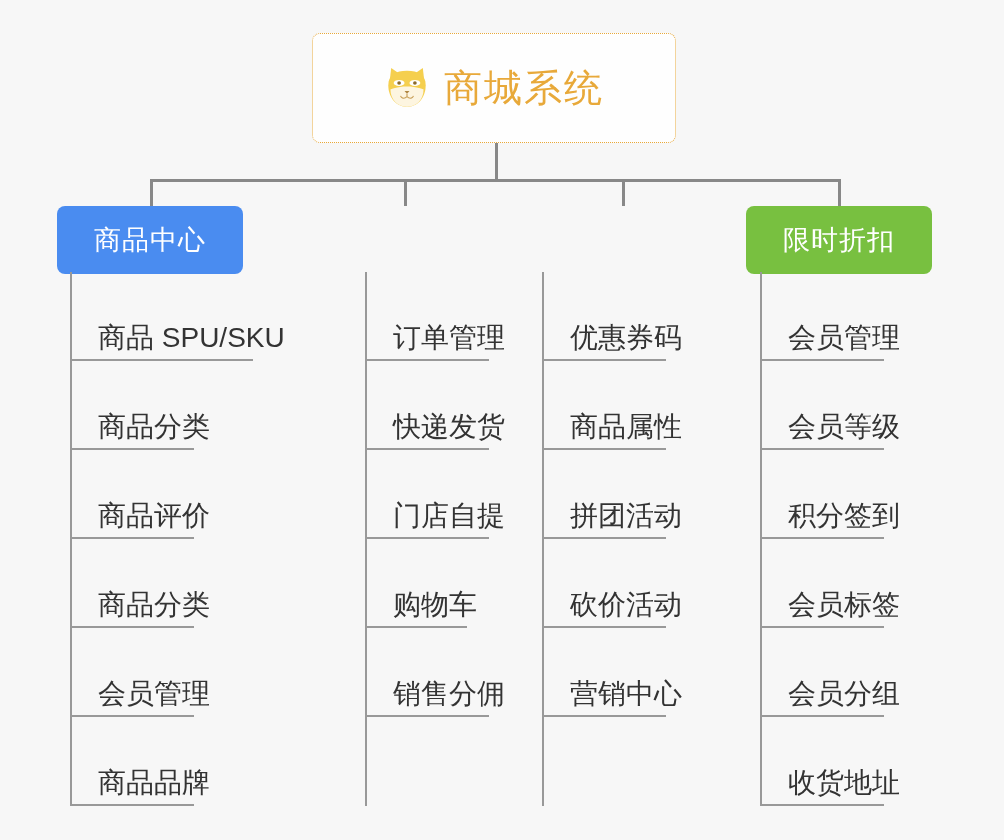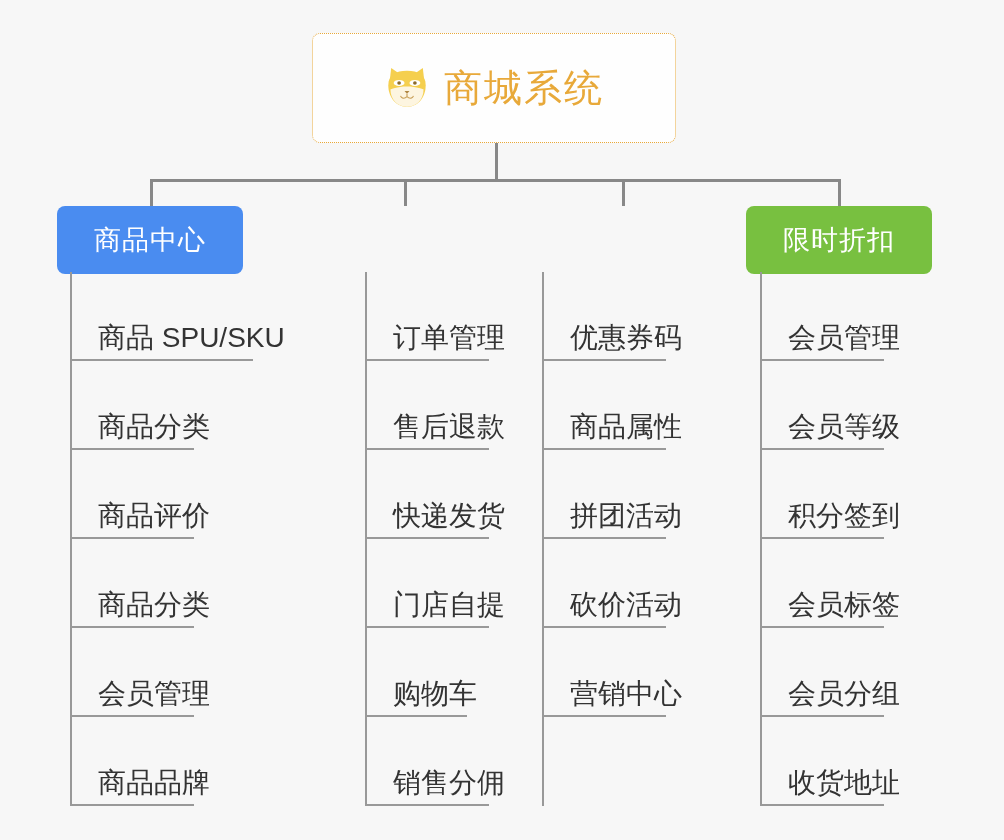--- a/index.html
+++ b/index.html
@@ -186,24 +186,20 @@
   </div>
 
   <div class="leaf-col" style="left:324px;margin-left:41px;">
     <div class="leaf-spine" style="height: 534px;"></div>
     <div class="leaf-item">
         <span class="leaf-underline" style="width: 124px;"></span>
         <span class="leaf-label">订单管理</span>
       </div>
     <div class="leaf-item">
         <span class="leaf-underline" style="width: 124px;"></span>
-        <span class="leaf-label">售后退款</span>
-      </div>
-    <div class="leaf-item">
-        <span class="leaf-underline" style="width: 124px;"></span>
         <span class="leaf-label">快递发货</span>
       </div>
     <div class="leaf-item">
         <span class="leaf-underline" style="width: 124px;"></span>
         <span class="leaf-label">门店自提</span>
       </div>
     <div class="leaf-item">
         <span class="leaf-underline" style="width: 102px;"></span>
         <span class="leaf-label">购物车</span>
       </div>

